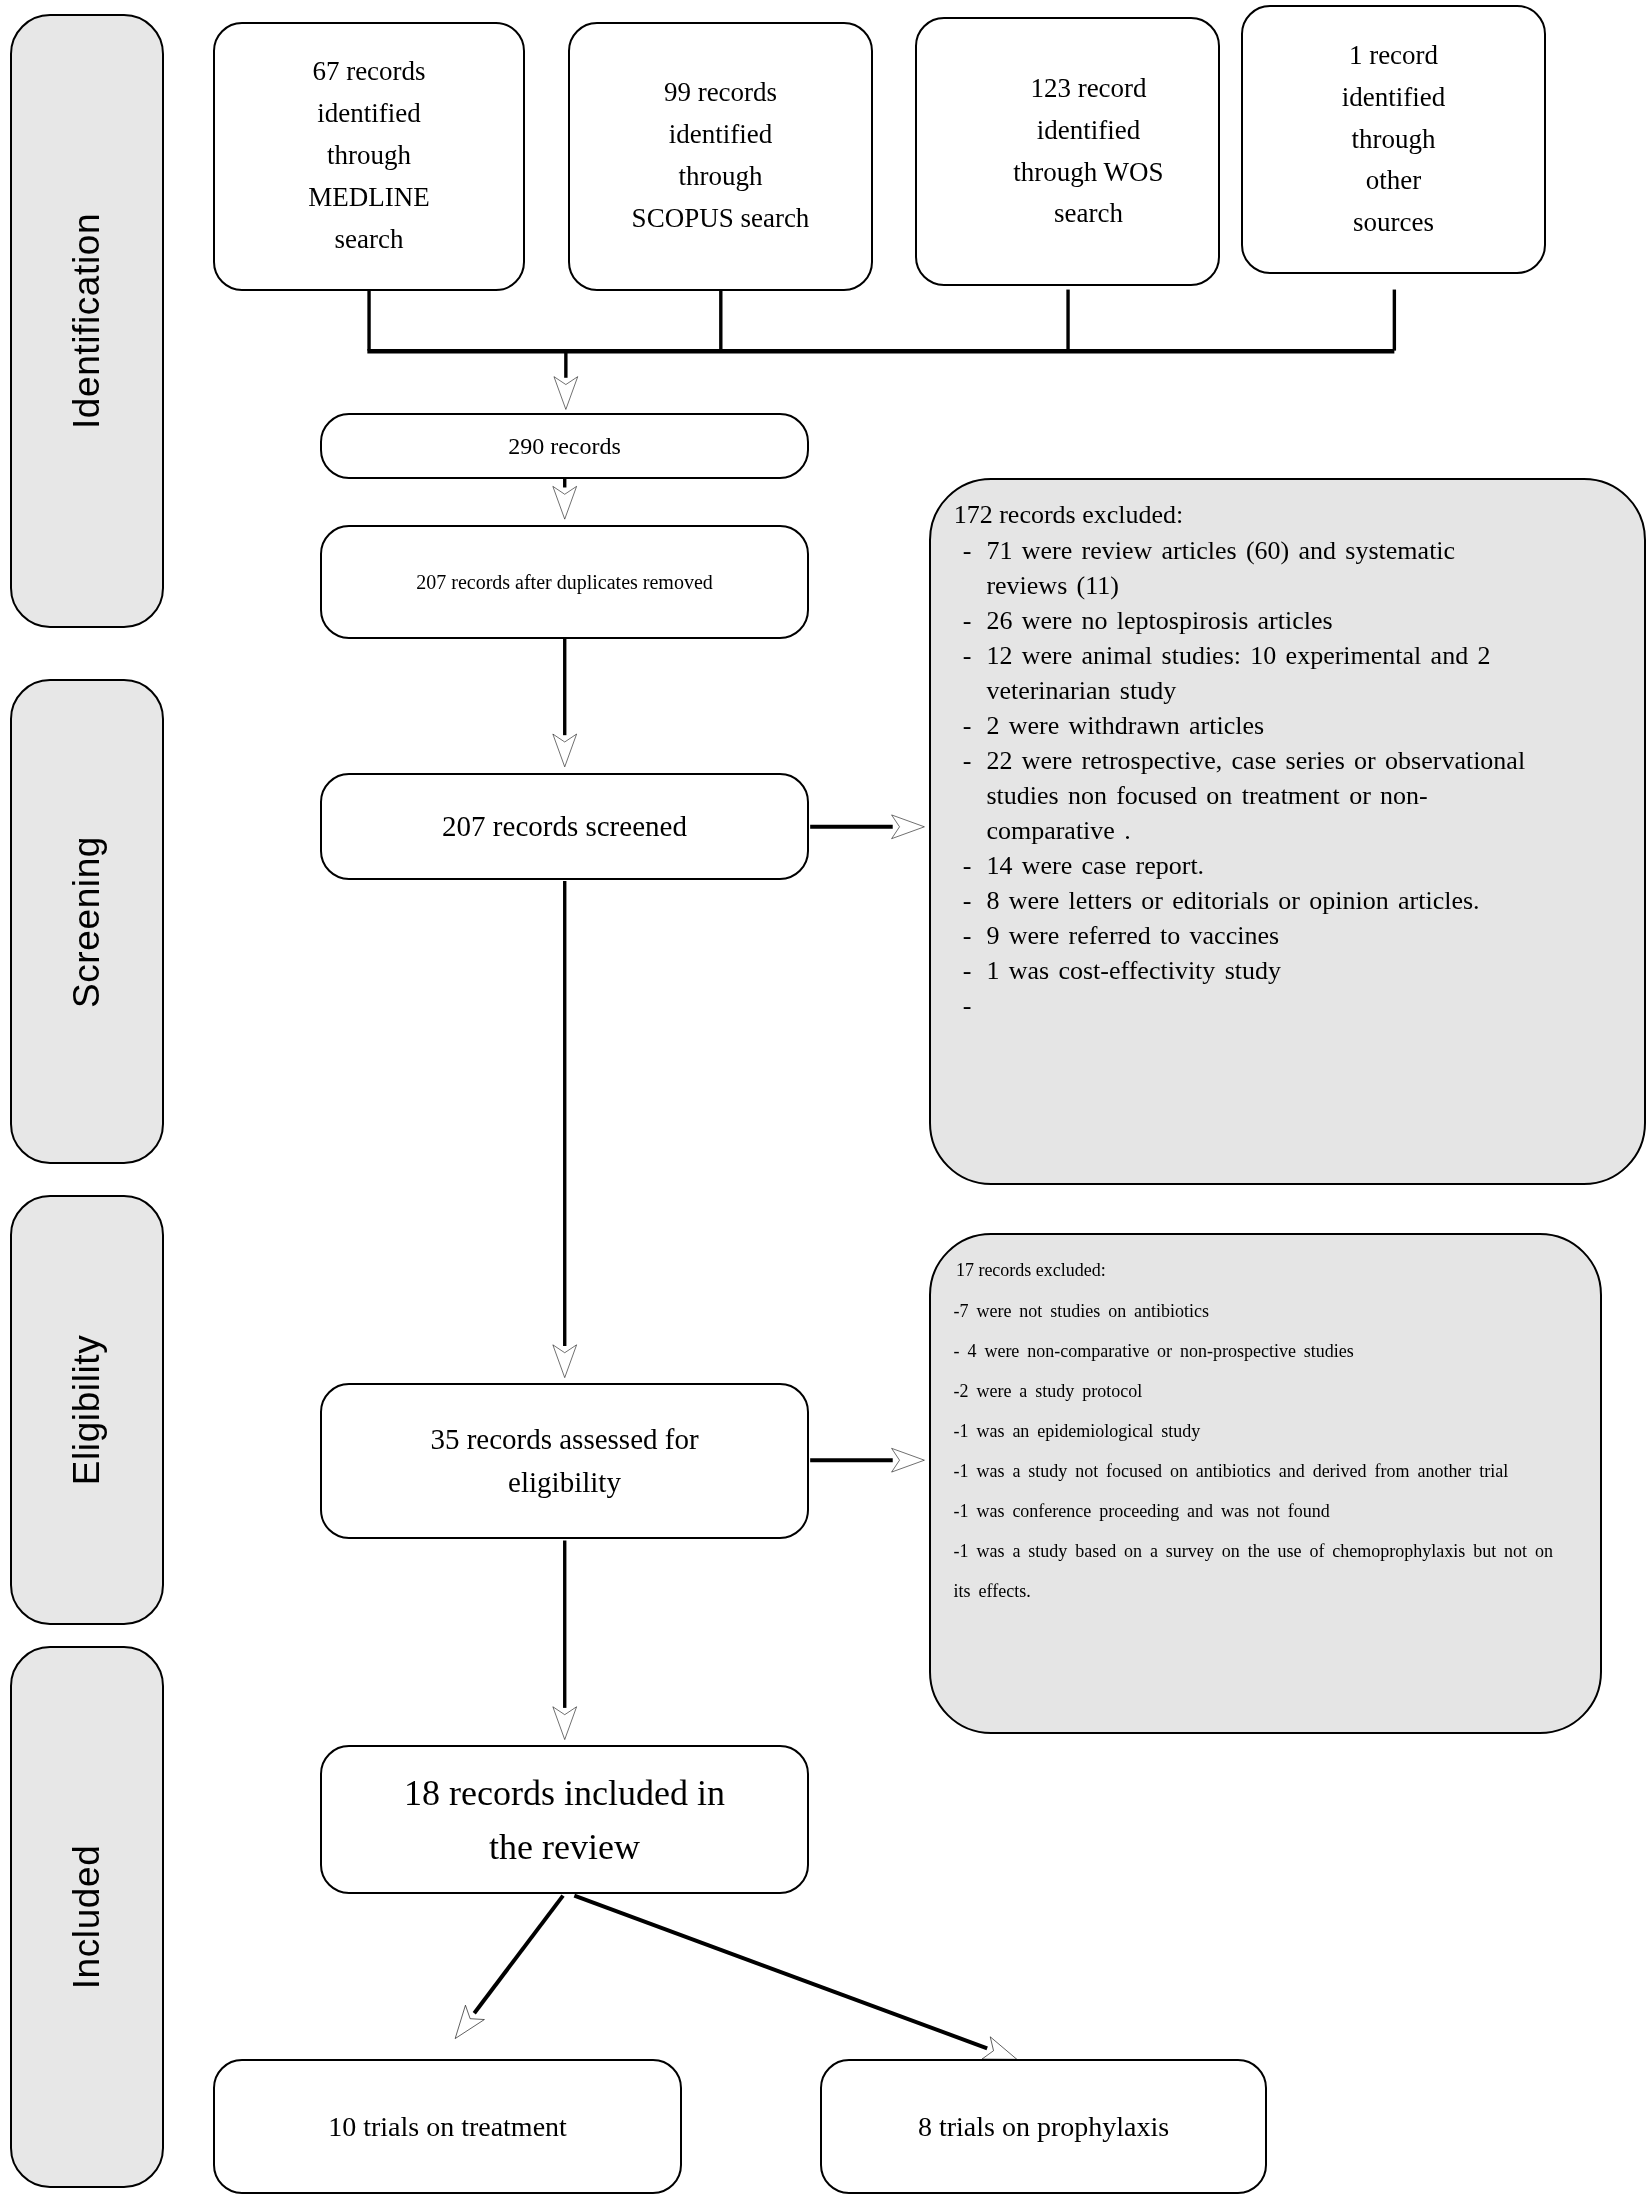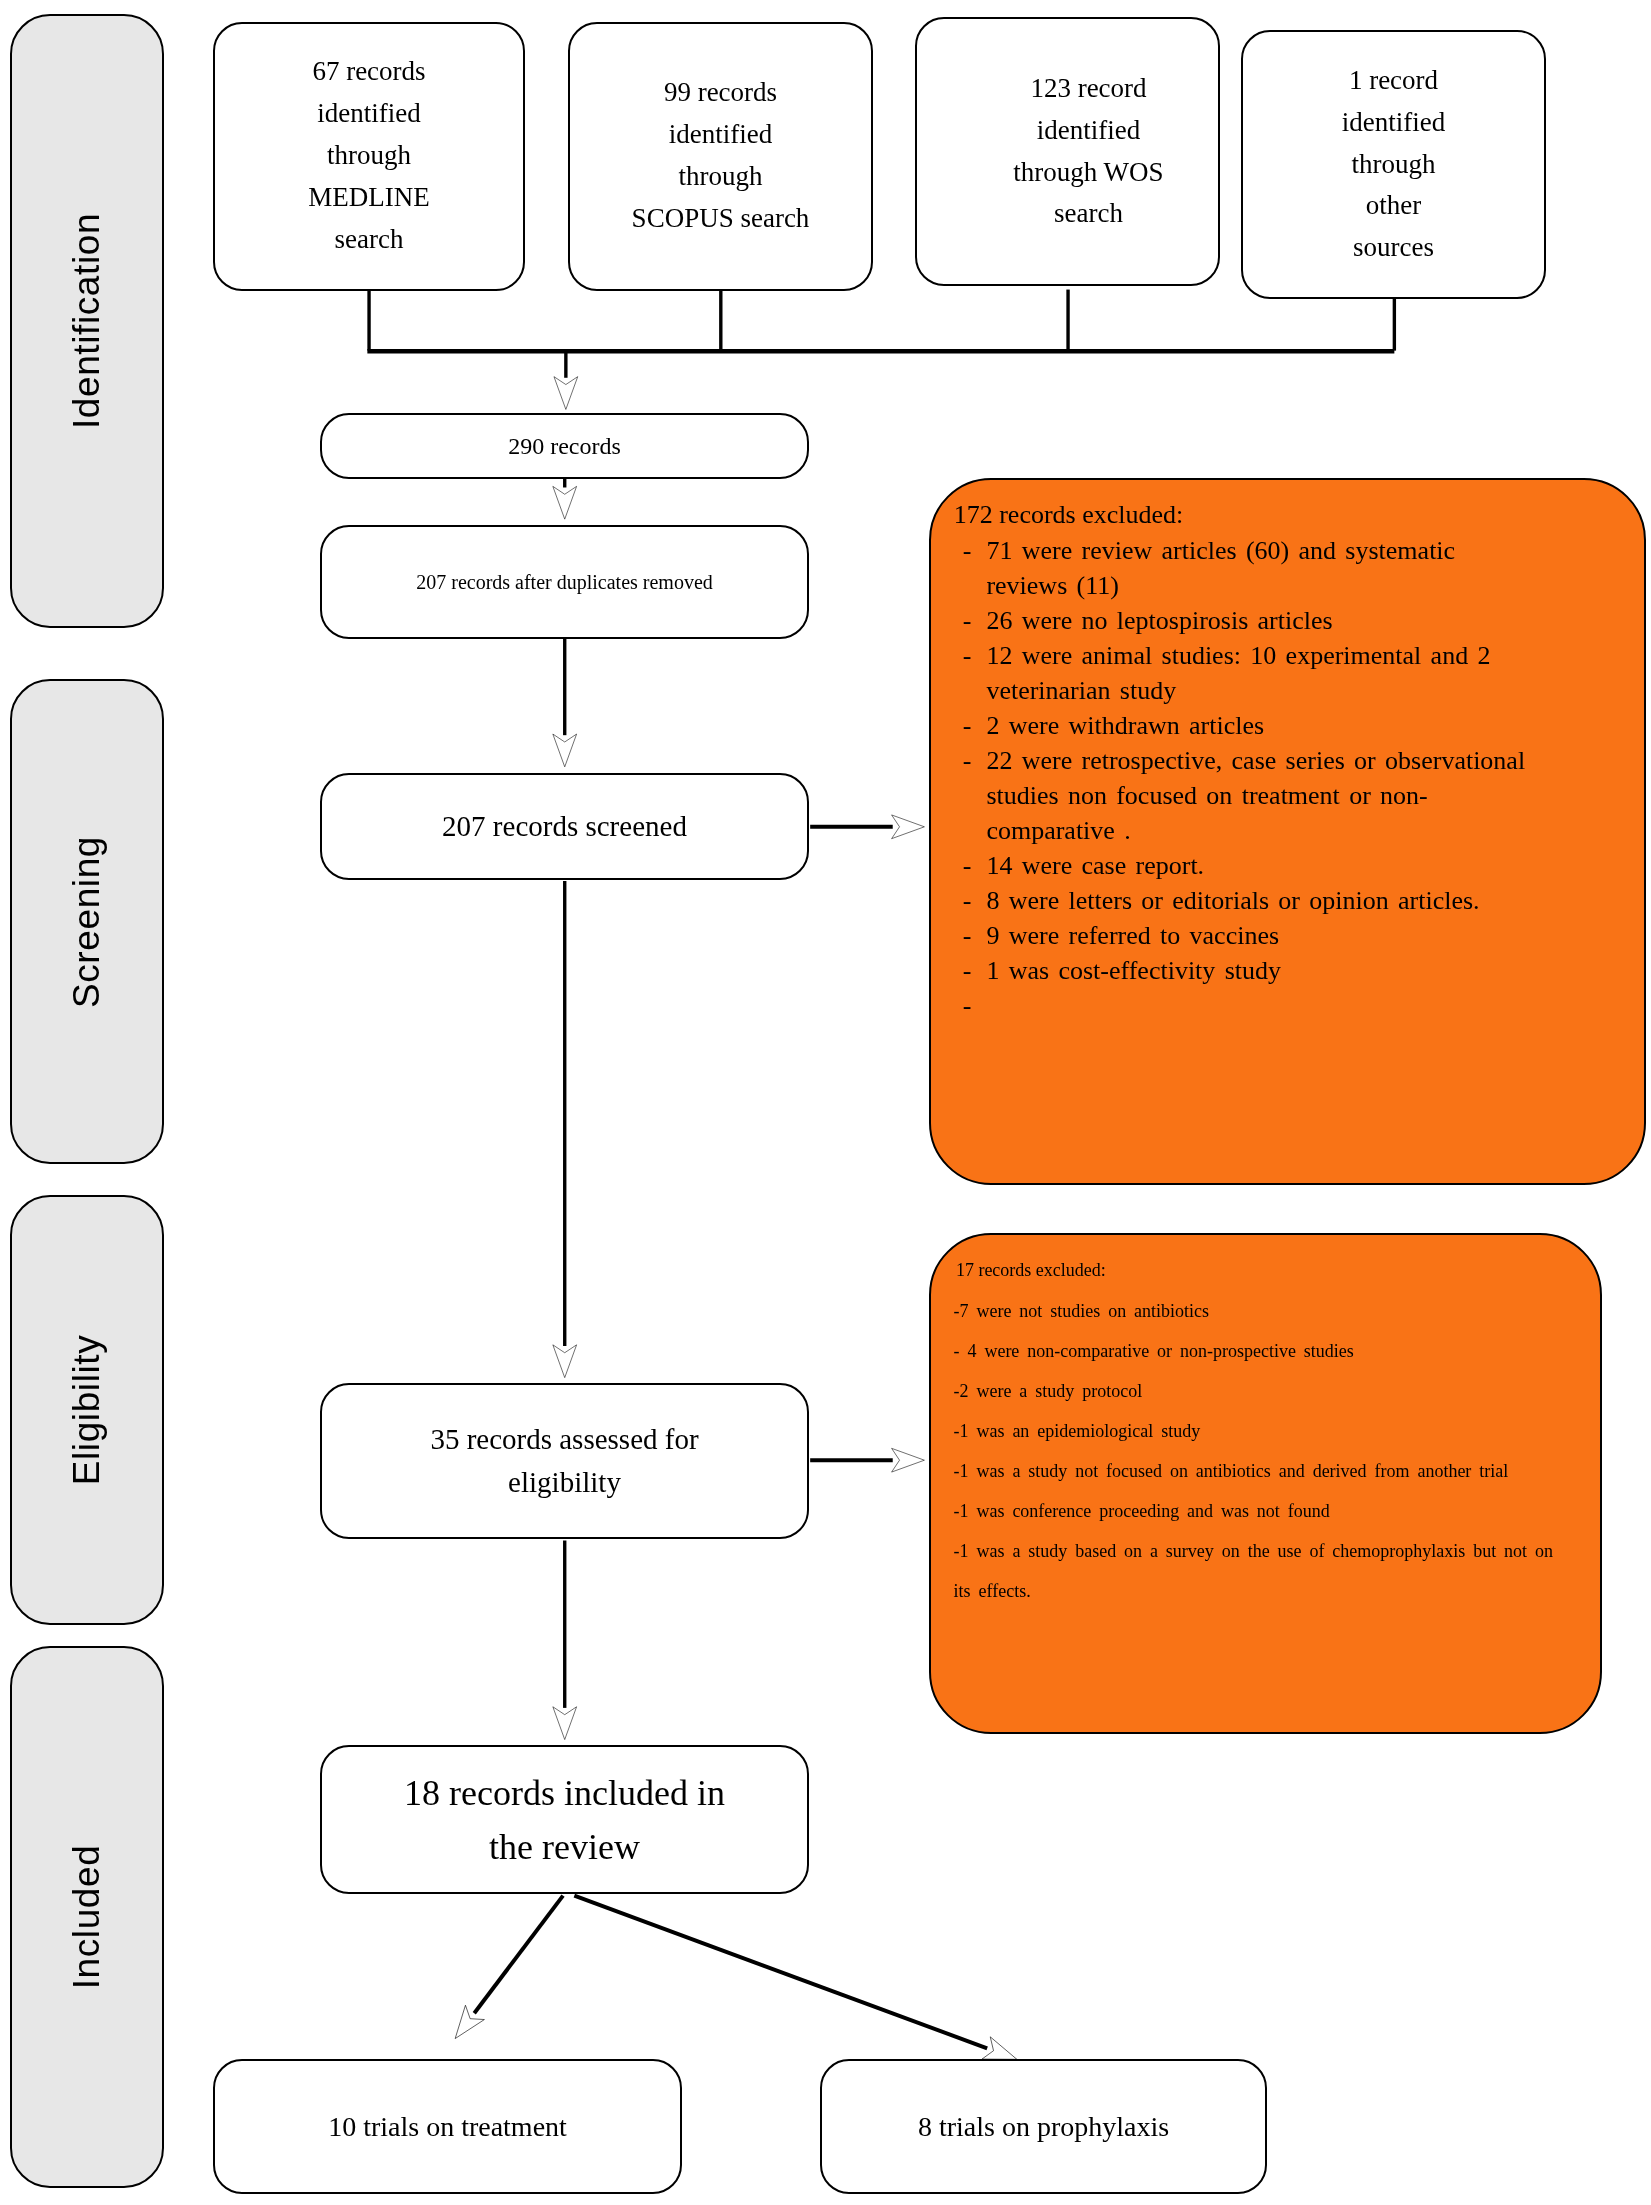--- a/index.html
+++ b/index.html
@@ -23,39 +23,39 @@
 
   
   .box{position:absolute;background:#fff;border:2.8px solid #000;border-radius:29px;z-index:1;
        display:flex;align-items:center;justify-content:center;text-align:center;line-height:1.5;}
   .inner{display:inline-block;}
 
   .src{font-size:27px;line-height:1.55;}
   #src-medline{left:213px;top:21.5px;width:312px;height:269px;}
   #src-scopus{left:568px;top:21.5px;width:305px;height:269px;}
   #src-wos{left:915px;top:17px;width:305px;height:269px;padding-left:42px;}
-  #src-other{left:1241px;top:30px;width:305px;height:269px;}
+  #src-other{left:1241px;top:5px;width:305px;height:269px;}
   #src-medline .inner{max-width:187px;}
   #src-scopus .inner{max-width:187px;}
   #src-wos .inner{max-width:192px;}
   #src-other .inner{max-width:141px;}
 
   #box-290{left:320px;top:413px;width:489px;height:66px;font-size:24px;}
   #box-dedup{left:320px;top:525px;width:489px;height:114px;font-size:20px;}
   #box-dedup .inner{max-width:362px;}
   #box-screened{left:320px;top:773px;width:489px;height:107px;font-size:29px;}
   #box-assessed{left:320px;top:1383px;width:489px;height:156px;font-size:29px;}
   #box-assessed .inner{max-width:373px;}
   #box-included{left:320px;top:1745px;width:489px;height:149px;font-size:36px;}
   #box-included .inner{max-width:328px;}
   #box-treatment{left:213px;top:2059px;width:469px;height:135px;font-size:28px;}
   #box-prophylaxis{left:820px;top:2059px;width:447px;height:135px;font-size:28px;}
 
   
-  .excl{position:absolute;background:#f97316;border:2.3px solid #000;border-radius:62px;z-index:1;
+  .excl{position:absolute;background:#e5e5e5;border:2.3px solid #000;border-radius:62px;z-index:1;
         text-align:left;color:#000;}
   #excl-screening{left:929px;top:478px;width:717px;height:707px;
                   padding:17px 22.6px 5.7px 20.4px;font-size:26px;line-height:35px;}
   #excl-eligibility{left:929px;top:1233px;width:673px;height:501px;
                     padding:14.7px 25px 5.7px 22.6px;font-size:18px;line-height:40px;}
   .excl-title{margin:0 0 1.1px 2.3px;}
   .excl-row{display:flex;}
   .excl-row .dash{flex:0 0 35px;padding-left:11.3px;}
   .excl-row .txt{flex:1;max-width:543px;word-spacing:2.8px;}
   .excl-line{word-spacing:3.4px;max-width:605px;}

